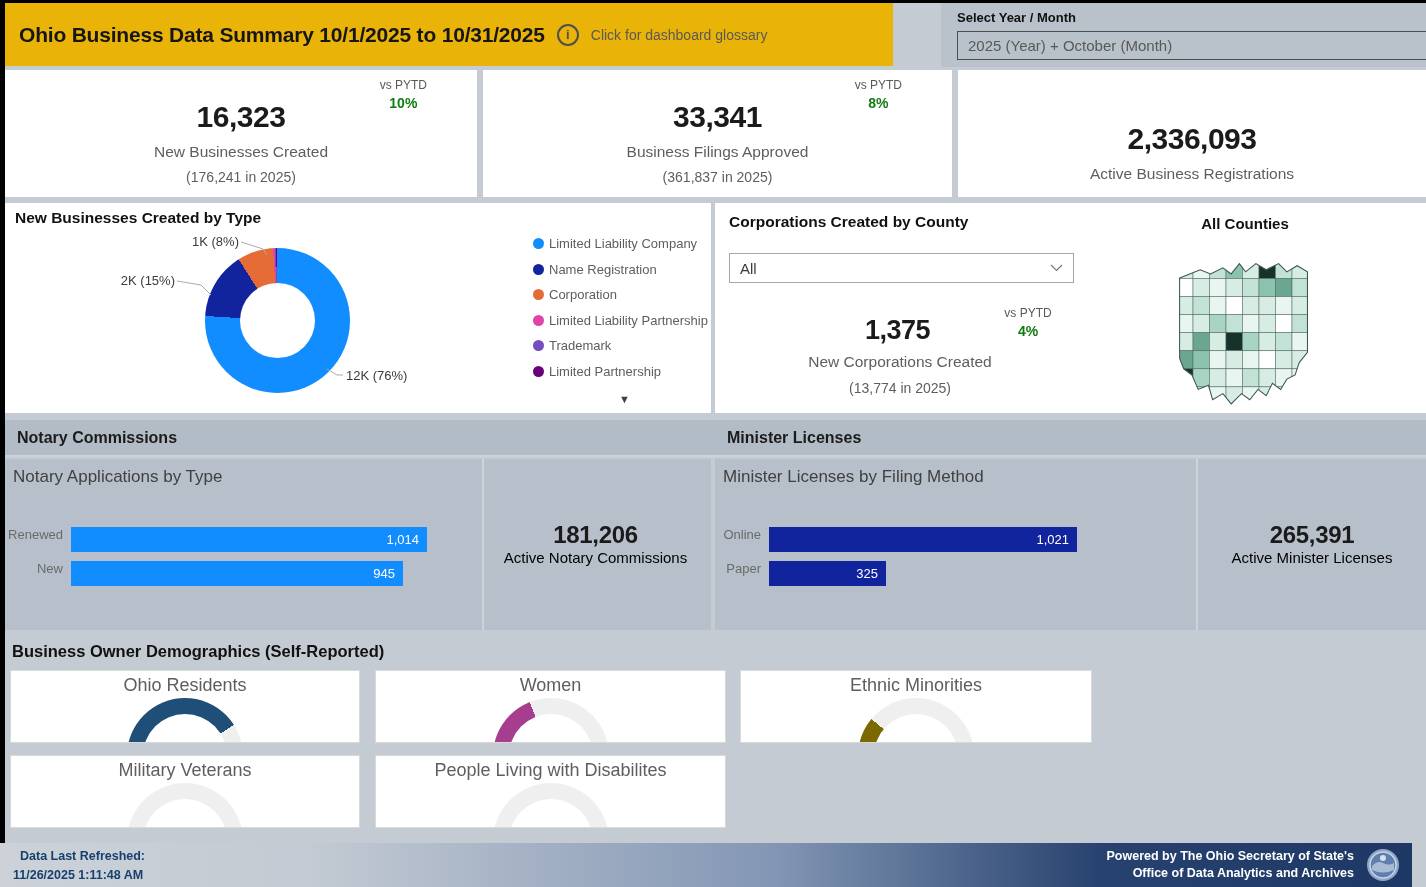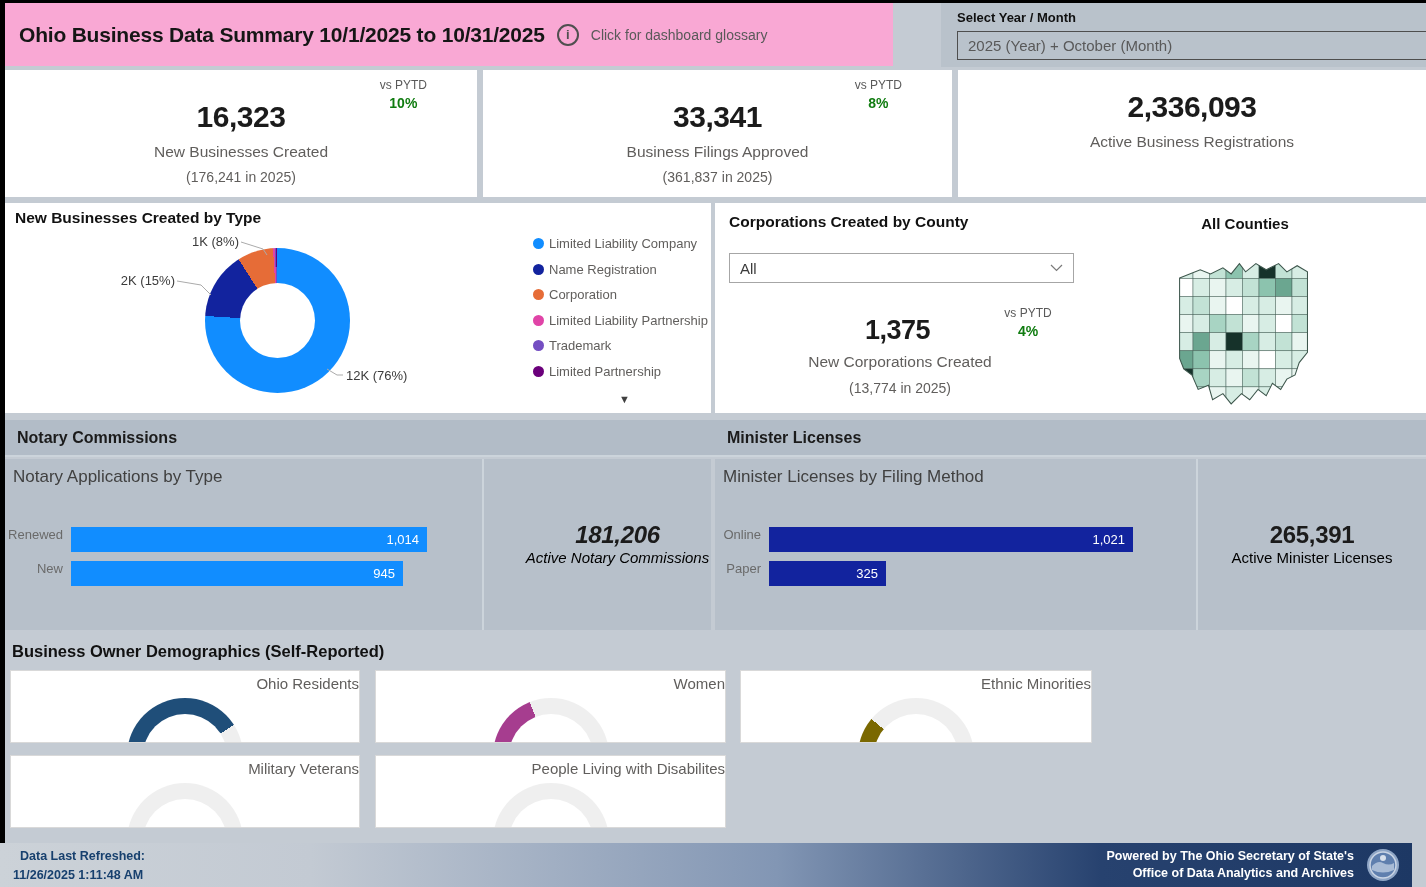--- a/index.html
+++ b/index.html
@@ -9,21 +9,21 @@
     background:#c4cbd3;
     position:relative;
     overflow:hidden;
     color:#1b1b1b;
   }
   .abs { position:absolute; }
   .edge-left { left:0; top:0; width:5px; height:887px; background:#000; }
   .edge-top { left:0; top:0; width:1426px; height:3px; background:#000; }
 
   
-  .header-card { left:5px; top:3px; width:888px; height:63px; background:#f9a8d4;
+  .header-card { left:5px; top:3px; width:888px; height:63px; background:#eab308;
     display:flex; align-items:center; gap:12px; padding-left:14px; }
   .page-title { font-size:21px; font-weight:700; color:#161616; letter-spacing:-0.2px; }
   .info-icon { width:22px; height:22px; border:2px solid #4f4f4f; border-radius:50%;
     display:flex; align-items:center; justify-content:center;
     font-weight:700; font-size:13px; color:#4f4f4f; cursor:pointer; flex:0 0 auto; }
   .glossary { font-size:14px; font-weight:400; color:#595959; cursor:pointer; }
 
   .select-panel { left:941px; top:3px; width:529px; height:64px; background:#b9c2cb; padding:7px 14px 0 16px; }
   .select-label { font-size:13px; font-weight:700; color:#101010; }
   .dropdown { margin-top:6px; height:29px; border:1px solid #4e4e4e;
@@ -76,21 +76,21 @@
   .bar-cat { font-size:13px; color:#6a6a6a; text-align:right; padding-right:8px; flex:0 0 auto; }
   .bar-rect { height:25px; position:relative; cursor:pointer; }
   .bar-val { position:absolute; right:8px; top:0; line-height:25px; font-size:13px; color:#fff; }
   .num-area { position:absolute; top:0; height:171px; text-align:center; }
   .num-value { font-size:24px; font-weight:700; color:#1b1b1b; margin-top:62px; letter-spacing:-0.3px; }
   .num-label { font-size:15px; color:#000000; margin-top:0; }
 
   
   .demo-header { position:absolute; left:12px; top:642px; font-size:16.5px; font-weight:700; color:#111; }
   .gauge-card { position:absolute; background:#fff; border:1px solid #d9d9d9; overflow:hidden; }
-  .gauge-title { text-align:right; font-size:15px; color:#605E5C; margin-top:4px; }
+  .gauge-title { text-align:center; font-size:18px; color:#605E5C; margin-top:4px; }
   .gauge-wrap { position:absolute; left:50%; transform:translateX(-50%); top:27px; width:116px; height:58px; overflow:hidden; }
   .gauge-circle { width:116px; height:116px; border-radius:50%; }
   .gauge-hole { position:absolute; left:16px; top:16px; width:84px; height:84px; border-radius:50%; background:#fff; }
 
   
   .footer { left:0; top:843px; width:1412px; height:44px;
     background:linear-gradient(90deg,#ccd2d8 0%,#c3cad3 22%,#8296b4 55%,#27426f 78%,#1d3864 100%); }
   .refresh1 { position:absolute; left:20px; top:6px; font-size:12.5px; font-weight:700; color:#17406e; }
   .refresh2 { position:absolute; left:13px; top:25px; font-size:12.5px; font-weight:700; color:#17406e; }
   .powered { position:absolute; right:58px; top:5px; text-align:right; color:#fff; font-size:12.5px; font-weight:700; line-height:17px; }
@@ -132,21 +132,21 @@
 <div class="abs kpi-card" style="left:483px;width:469px;">
   <div class="vs-block">
     <div class="vs-label">vs PYTD</div>
     <div class="vs-value">8%</div>
   </div>
   <div class="kpi-value">33,341</div>
   <div class="kpi-label">Business Filings Approved</div>
   <div class="kpi-sub">(361,837 in 2025)</div>
 </div>
 <div class="abs kpi-card" style="left:958px;width:468px;">
-  <div class="kpi-value" style="margin-top:20px;">2,336,093</div>
+  <div class="kpi-value" style="margin-top:52px;">2,336,093</div>
   <div class="kpi-label">Active Business Registrations</div>
 </div>
 
 <div class="abs donut-card">
   <div class="card-title">New Businesses Created by Type</div>
   <div class="donut" id="donut" style="background: conic-gradient(rgb(17, 141, 255) 0deg, rgb(17, 141, 255) 273.6deg, rgb(18, 35, 158) 273.6deg, rgb(18, 35, 158) 327.6deg, rgb(230, 108, 55) 327.6deg, rgb(230, 108, 55) 356.4deg, rgb(224, 68, 167) 356.4deg, rgb(224, 68, 167) 357.84deg, rgb(116, 78, 194) 357.84deg, rgb(116, 78, 194) 358.92deg, rgb(107, 0, 123) 358.92deg, rgb(107, 0, 123) 360deg);"></div>
   <div class="donut-hole"></div>
   <svg id="leader-lines" width="706" height="210">
     <polyline points="236,39 258,46 262,52" fill="none" stroke="#ababab" stroke-width="1"></polyline>
     <polyline points="172,78 196,82 206,92" fill="none" stroke="#ababab" stroke-width="1"></polyline>
@@ -289,33 +289,33 @@
         </div>
       </div>
       <div class="bar-row">
         <div class="bar-cat" style="width: 66px;">New</div>
         <div class="bar-rect" style="background: rgb(17, 141, 255); width: 332px;">
           <span class="bar-val">945</span>
         </div>
       </div>
     </div>
   <div class="vdivider" style="left:477px;"></div>
-  <div class="num-area" style="left:499px;width:227px;font-style:italic;">
+  <div class="num-area" style="left:477px;width:227px;">
     <div class="num-value">181,206</div>
     <div class="num-label">Active Notary Commissions</div>
   </div>
 </div>
 
 <div class="abs sec-header" style="left:715px;width:711px;">Minister Licenses</div>
 <div class="abs sec-panel" style="left:715px;width:711px;">
   <div class="chart-title">Minister Licenses by Filing Method</div>
   <div class="bars" id="minister-bars">
       <div class="bar-row">
         <div class="bar-cat" style="width: 54px;">Online</div>
-        <div class="bar-rect" style="background: rgb(18, 35, 158); width: 364px;">
+        <div class="bar-rect" style="background: rgb(18, 35, 158); width: 308px;">
           <span class="bar-val">1,021</span>
         </div>
       </div>
       <div class="bar-row">
         <div class="bar-cat" style="width: 54px;">Paper</div>
         <div class="bar-rect" style="background: rgb(18, 35, 158); width: 117px;">
           <span class="bar-val">325</span>
         </div>
       </div>
     </div>

